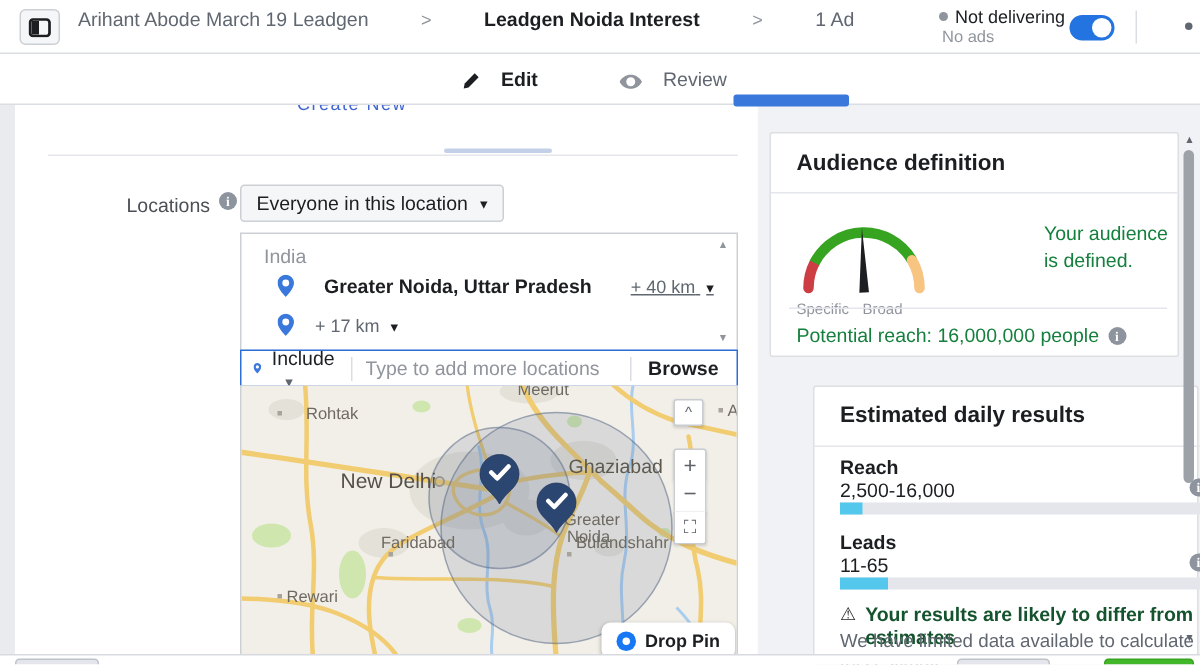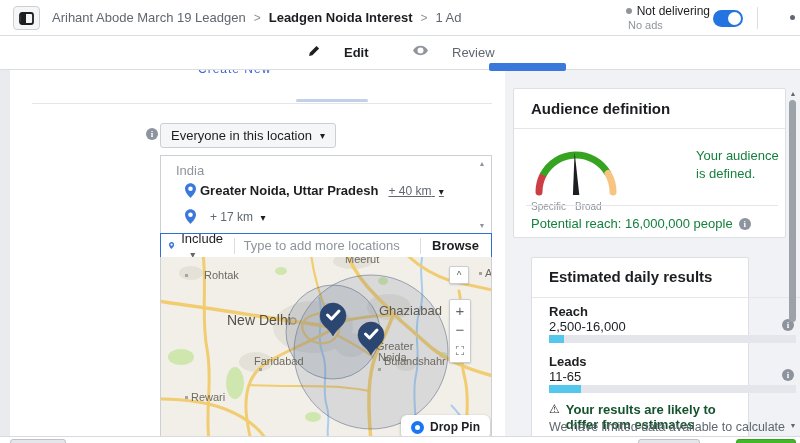--- a/index.html
+++ b/index.html
@@ -15,21 +15,21 @@
   .crumb.bold { color:#1c1e21; font-weight:bold; }
   .crumb-sep { color:#90949c; font-size:12px; padding:0 8px; }
   .status-label { font-size:12px; color:#1c1e21; }
   .status-sub { font-size:11px; color:#90949c; }
   .toggle { left:713px; top:10px; width:30px; height:17px; border-radius:9px; background:#2374e1; cursor:pointer; }
   .toggle .knob { position:absolute; right:2px; top:2px; width:13px; height:13px; border-radius:50%; background:#fff; }
   .vdiv { width:1px; background:#dadde1; }
 
   
   .tabbar { left:0; top:36px; width:800px; height:34px; background:#fff; border-bottom:1px solid #dadde1; z-index:20; }
-  .tab { display:flex; align-items:flex-start; gap:24px; font-size:13px; cursor:pointer; }
+  .tab { display:flex; align-items:flex-end; gap:14px; font-size:13px; cursor:pointer; }
   .tab-underline { background:#c3d1e8; height:3px; border-radius:2px; }
 
   
   .panel { left:10px; top:70px; width:495px; height:366px; background:#fff; }
   .side-strip { background:#e9ebee; }
   .field-label { font-size:13px; color:#4b4f56; }
   .info-dot { display:inline-block; width:12px; height:12px; border-radius:50%; background:#8d949e; color:#fff; font-size:9px; line-height:12px; text-align:center; font-weight:bold; font-family:"Liberation Serif", serif; cursor:pointer; }
   .dropdown-btn { height:25px; background:#f5f6f7; border:1px solid #ccd0d5; border-radius:3px; font-size:13px; color:#1c1e21; display:inline-flex; align-items:center; gap:8px; padding:0 10px; cursor:pointer; white-space:nowrap; }
   .caret { font-size:10px; color:#1c1e21; }
   .listbox { border:1px solid #ccd0d5; background:#fff; }
@@ -79,21 +79,21 @@
   <div class="abs sidebar-bg"></div>
   <div class="abs panel"></div>
 
   <div class="abs topbar">
     <div class="abs nav-toggle-btn">
       <svg width="15" height="13" viewBox="0 0 15 13">
         <rect x="1" y="1" width="13" height="11" rx="2" fill="none" stroke="#1c1e21" stroke-width="1.8"></rect>
         <rect x="2" y="2" width="5" height="9" fill="#1c1e21"></rect>
       </svg>
     </div>
-    <div class="abs" style="left:52px;top:0;height:25px;display:flex;align-items:flex-end;">
+    <div class="abs" style="left:52px;top:0;height:25px;display:flex;align-items:center;gap:27px;">
       <span class="crumb">Arihant Abode March 19 Leadgen</span>
       <span class="crumb-sep">&gt;</span>
       <span class="crumb bold">Leadgen Noida Interest</span>
       <span class="crumb-sep">&gt;</span>
       <span class="crumb">1 Ad</span>
     </div>
     <div class="abs" style="left:600px;top:4px;width:110px;">
       <div style="display:flex;align-items:center;gap:5px;justify-content:flex-end;">
         <span style="width:6px;height:6px;border-radius:50%;background:#90949c;display:inline-block;"></span>
         <span class="status-label">Not delivering</span>
@@ -123,29 +123,30 @@
     </div>
   </div>
 
   <div class="abs" style="left:198px;top:70px;width:120px;height:7px;overflow:hidden;z-index:25;">
     <span style="display:block;margin-top:-8px;font-size:12px;color:#4267d2;letter-spacing:1px;">Create New</span>
   </div>
   <div class="abs" style="left:489px;top:63px;width:77px;height:8px;background:#3b78dc;border-radius:2px;z-index:25;"></div>
 
   <div class="abs" style="left:32px;top:103px;width:460px;height:1px;background:#e4e6eb;"></div>
 
+  <div class="abs field-label" style="left:40px;top:129px;width:100px;text-align:right;">Locations</div>
   <div class="abs info-dot" style="left:146px;top:128px;">i</div>
   <div class="abs dropdown-btn" style="left:160px;top:123px;">
     <span>Everyone in this location</span>
     <span class="caret">▾</span>
   </div>
 
   <div class="abs listbox" style="left:160px;top:155px;width:332px;height:79px;">
     <div class="abs loc-country" style="left:15px;top:7px;">India</div>
-    <div class="abs" style="left:24px;top:27px;display:flex;align-items:center;gap:4px;">
+    <div class="abs" style="left:24px;top:27px;display:flex;align-items:center;gap:20px;">
       <svg width="11" height="15" viewBox="0 0 12 16">
         <path d="M6 0C2.7 0 0 2.7 0 6c0 4.5 6 10 6 10s6-5.5 6-10c0-3.3-2.7-6-6-6zm0 8.5A2.5 2.5 0 116 3.5a2.5 2.5 0 010 5z" fill="#3b78dc"></path>
       </svg>
       <span class="loc-name">Greater Noida, Uttar Pradesh</span>
       <span class="loc-radius" style="margin-left:6px;text-decoration:underline;">
         <span>+ 40 km</span>
         <span class="caret" style="margin-left:4px;">▾</span>
       </span>
     </div>
     <div class="abs" style="left:24px;top:53px;display:flex;align-items:center;gap:8px;">
@@ -280,21 +281,21 @@
     <div class="abs gauge-label" style="left:61px;top:112px;">Broad</div>
     <div class="abs body-text" style="left:182px;top:58px;width:84px;">Your audience is defined.</div>
 
     <div class="abs card-hdiv" style="left:12px;top:116px;width:252px;"></div>
     <div class="abs" style="left:17px;top:126px;display:flex;align-items:center;gap:6px;">
       <span class="body-text">Potential reach: 16,000,000 people</span>
       <span class="info-dot">i</span>
     </div>
   </div>
 
-  <div class="abs card" style="left:531px;top:257px;width:218px;height:186px;">
+  <div class="abs card" style="left:542px;top:257px;width:257px;height:186px;">
     <div class="abs card-title" style="left:17px;top:10px;">Estimated daily results</div>
     <div class="abs card-hdiv" style="left:0;top:39px;width:271px;"></div>
 
     <div class="abs metric-label" style="left:17px;top:46px;">Reach</div>
     <div class="abs metric-value" style="left:17px;top:61px;">2,500-16,000</div>
     <div class="abs info-dot" style="left:250px;top:61px;">i</div>
     <div class="abs bar-track" style="left:17px;top:77px;width:247px;">
       <div class="bar-fill" style="width: 6%;"></div>
     </div>
 

